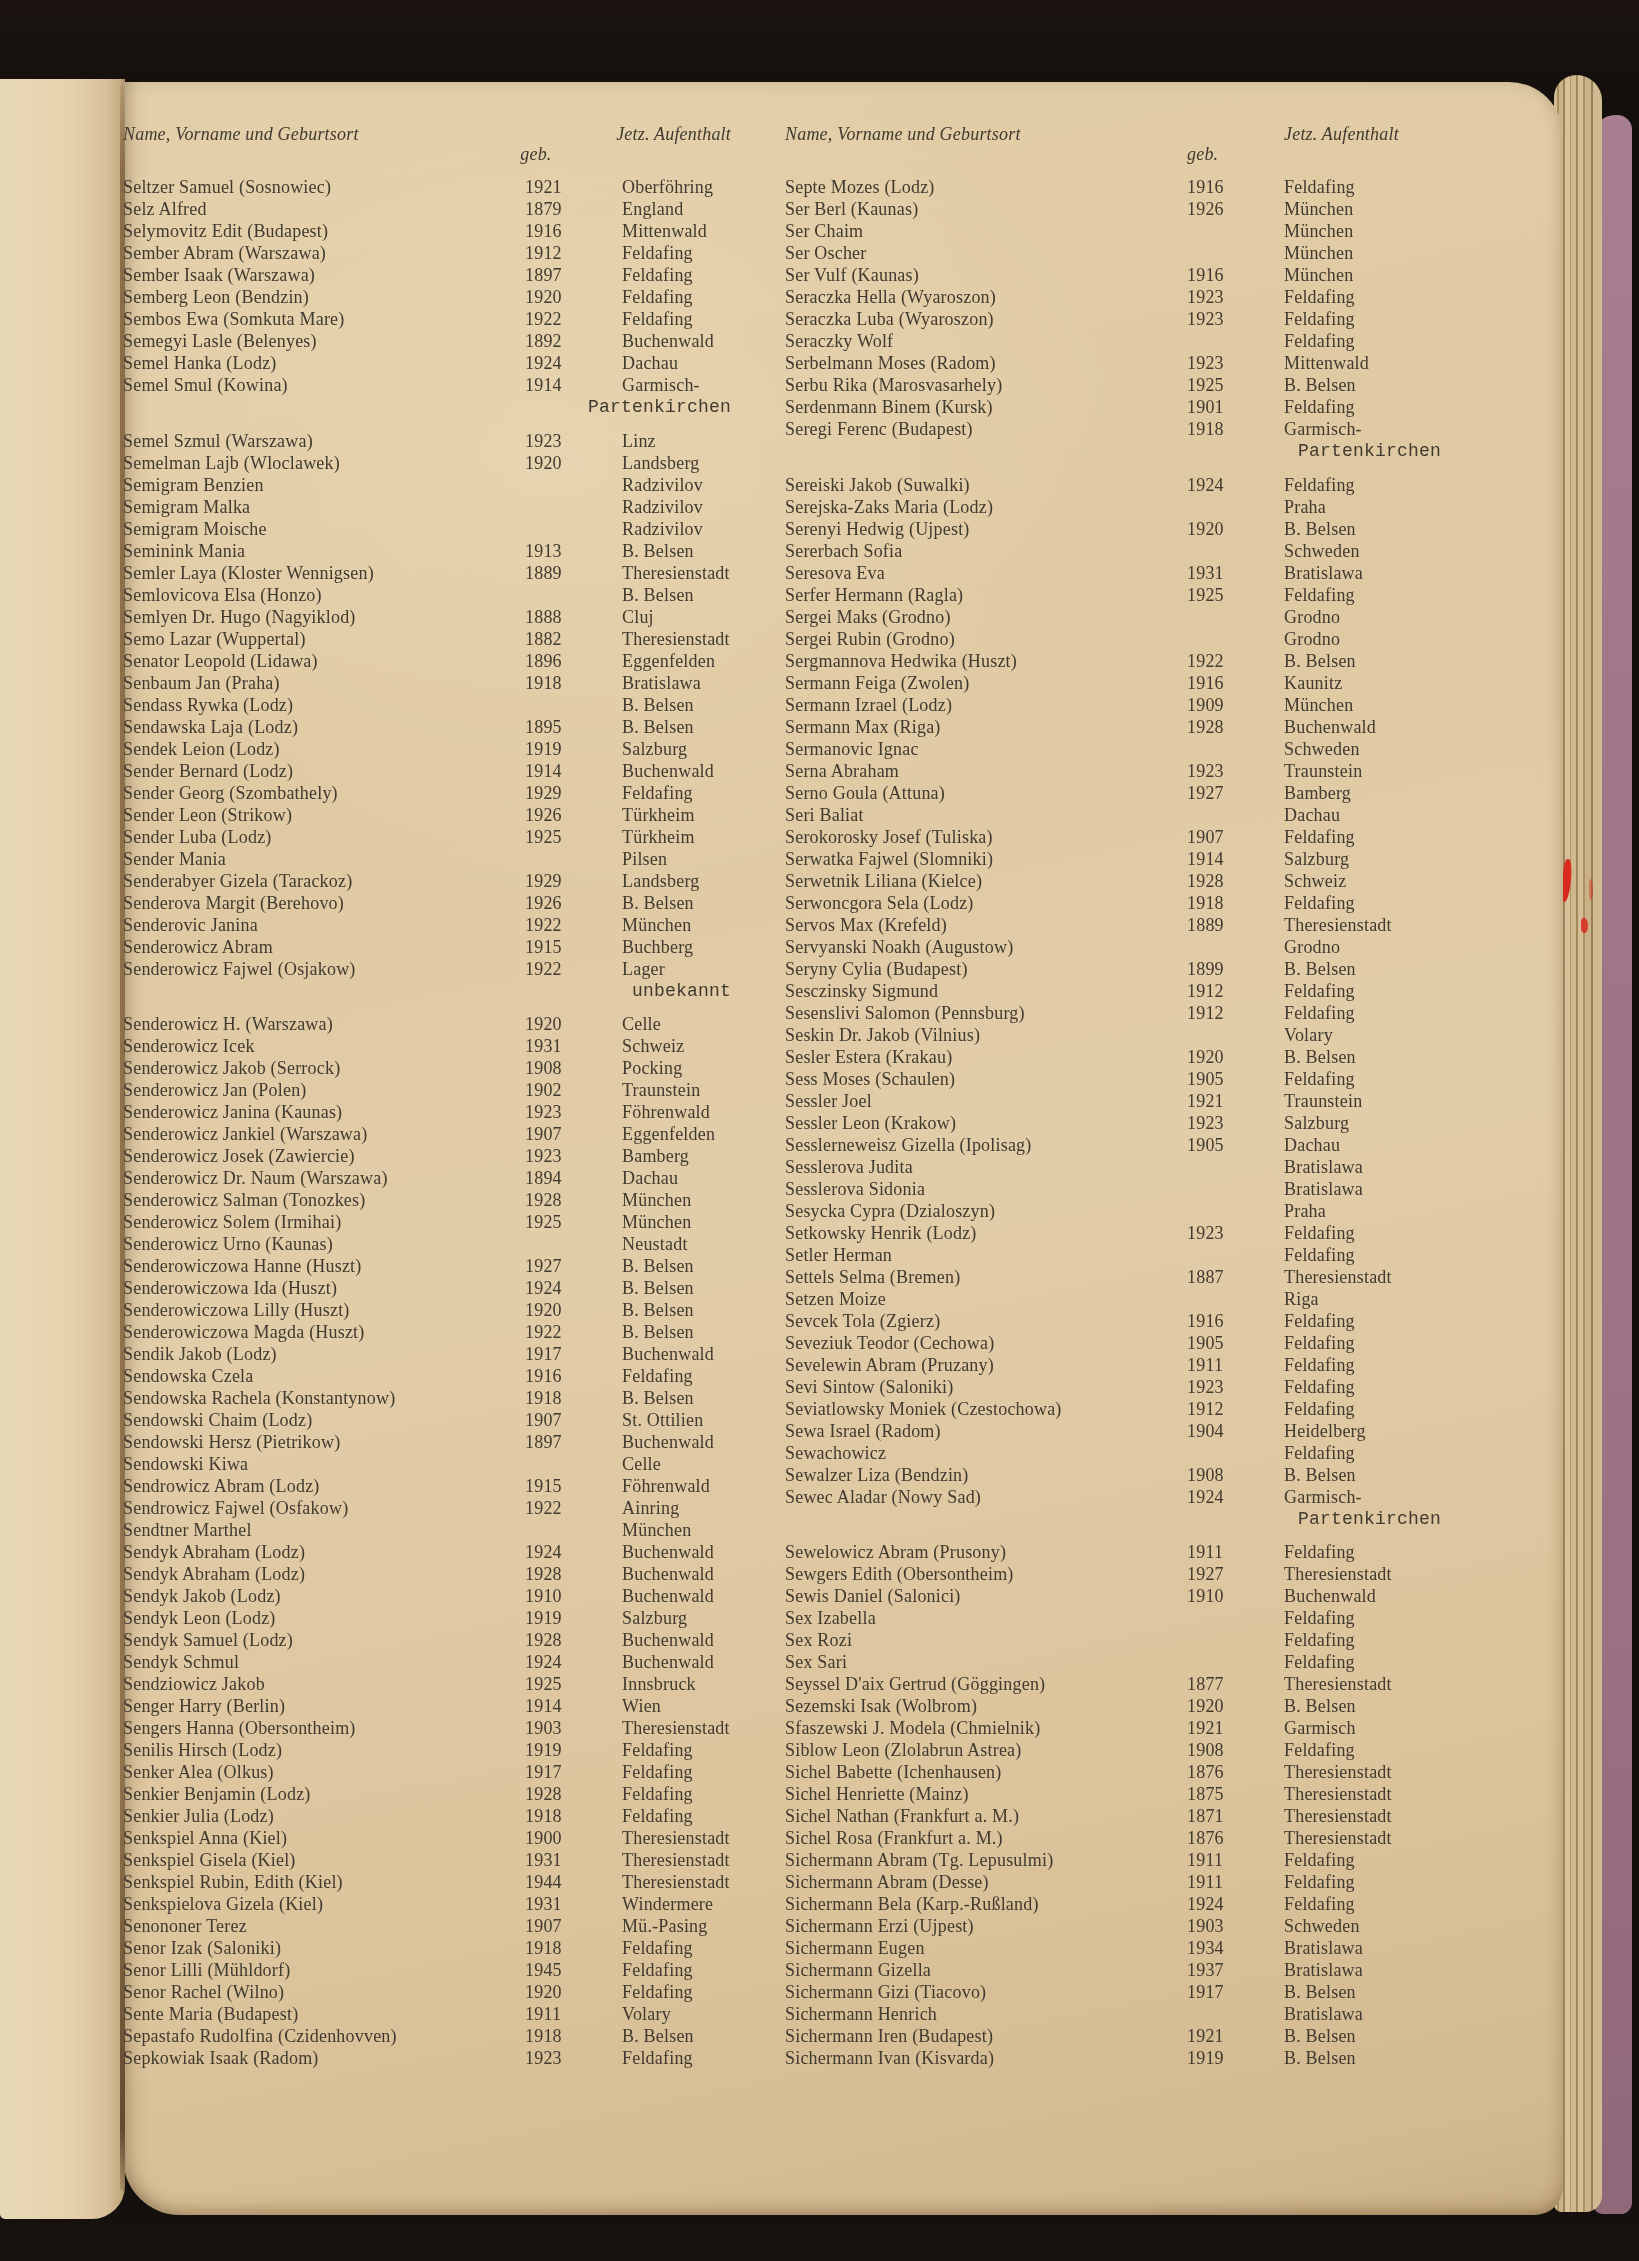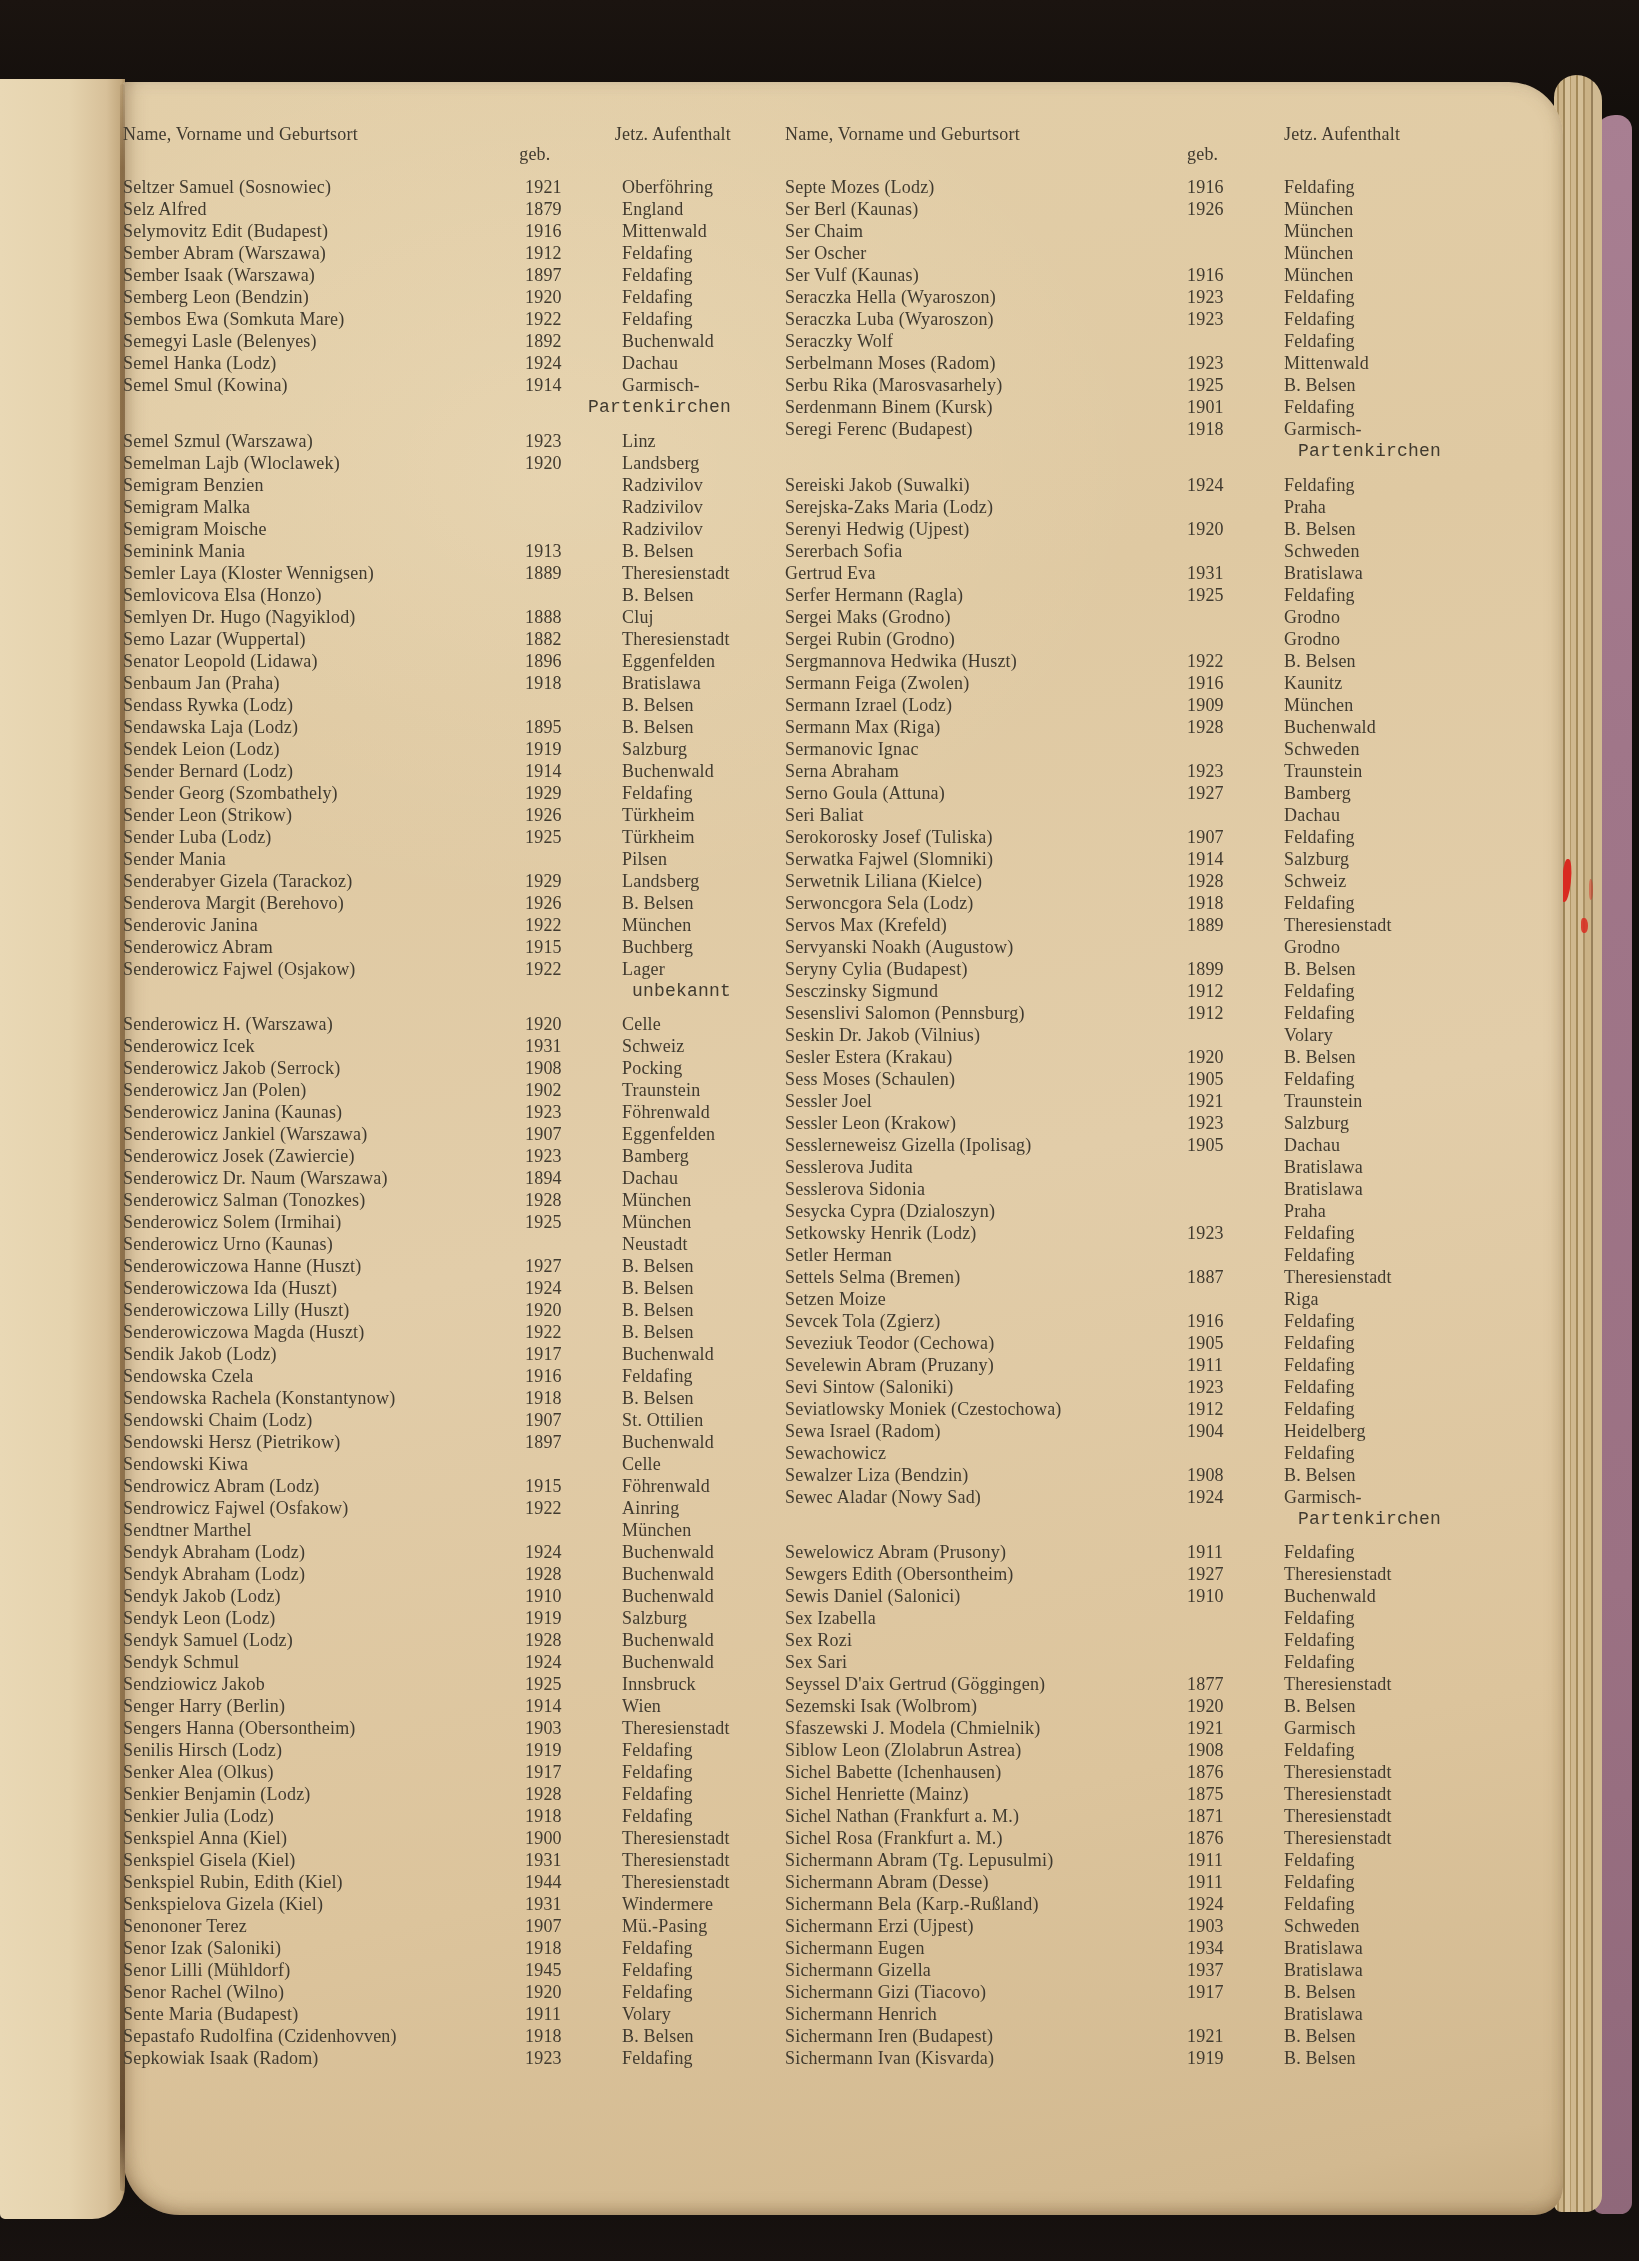--- a/index.html
+++ b/index.html
@@ -49,21 +49,21 @@
   .gutter{position:absolute;left:120px;top:84px;width:4.9px;height:2107px;
     background:linear-gradient(180deg,rgba(130,100,60,.15) 0%,rgba(120,90,55,.75) 4%,
       rgba(125,95,58,.7) 80%,rgba(90,65,40,.9) 97%,rgba(90,65,40,.2) 100%);
     border-radius:2.5px;filter:blur(0.5px);}
 
   
   .col{position:absolute;top:123px;color:#403a2f;font-size:18px;letter-spacing:0.2px;}
   .col.left{left:123px;width:608px;}
   .col.right{left:785px;width:656px;}
 
-  .hdr{display:flex;height:22px;line-height:22px;margin-bottom:31px;white-space:nowrap;}
+  .hdr{display:flex;height:22px;line-height:22px;margin-bottom:31px;white-space:nowrap;font-style:italic;}
   .hdr .h-n{width:402px;}
   .hdr .h-g{width:97px;margin-top:20px;}
   .hdr .h-l{flex:1;}
 
   .row{display:flex;height:22px;line-height:22px;white-space:nowrap;}
   .row .n{width:402px;overflow:visible;}
   .row .g{width:97px;}
   .row .l{flex:1;}
   .row .l2{padding-left:21px;font-family:Liberation Mono, monospace;}
   .gapline{height:11.5px;}
@@ -605,21 +605,21 @@
           <span class="n">Serenyi Hedwig (Ujpest)</span>
           <span class="g">1920</span>
           <span class="l">B. Belsen</span>
         </div>
         <div class="row">
           <span class="n">Sererbach Sofia</span>
           <span class="g"></span>
           <span class="l">Schweden</span>
         </div>
         <div class="row">
-          <span class="n">Gertrud Eva</span>
+          <span class="n">Seresova Eva</span>
           <span class="g">1931</span>
           <span class="l">Bratislawa</span>
         </div>
         <div class="row">
           <span class="n">Serfer Hermann (Ragla)</span>
           <span class="g">1925</span>
           <span class="l">Feldafing</span>
         </div>
         <div class="row">
           <span class="n">Sergei Maks (Grodno)</span>

